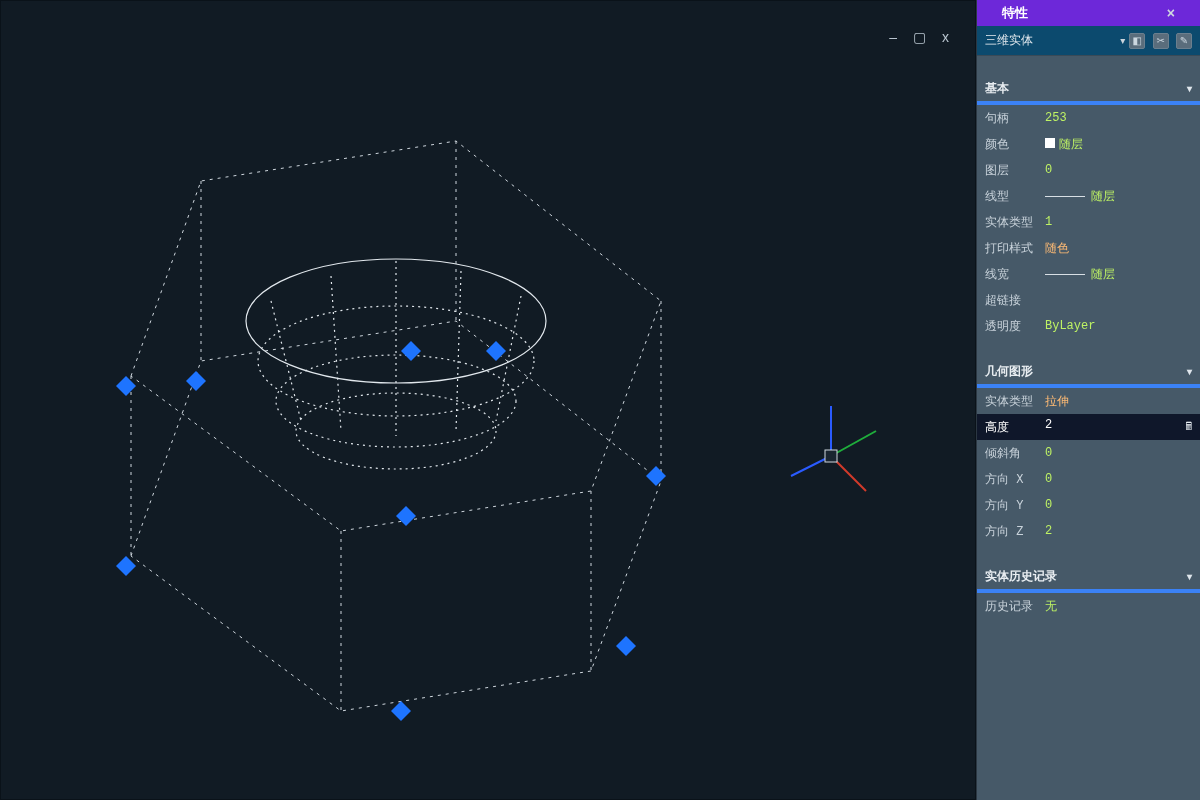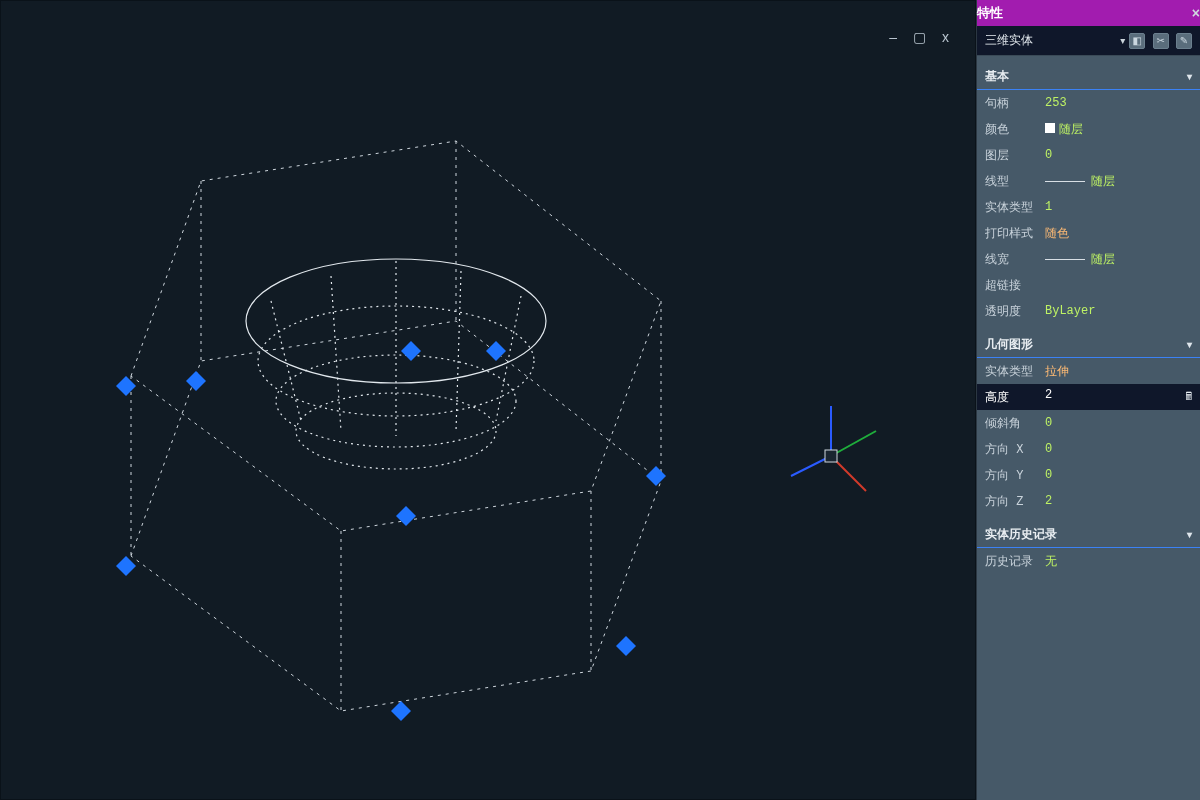--- a/index.html
+++ b/index.html
@@ -26,44 +26,44 @@
   .panel {
     width: 224px; height: 100%;
     background: #465968;
     color: #d7dee4;
     font-size: 12px;
     display: flex; flex-direction: column;
     border-left: 1px solid #2b3742;
   }
   .panel-header {
     height: 26px; display:flex; align-items:center;
-    padding: 0 0; background:#a21caf; color:#fff;
+    padding: 0 25px; background:#6d28d9; color:#fff;
     font-weight: bold; font-size: 13px;
     justify-content: space-between;
   }
   .panel-header .close { font-size: 14px; cursor:pointer; color:#cfd8df; }
   .obj-row {
     height: 30px; display:flex; align-items:center; padding:0 8px;
-    background:#0f172a; border-bottom:1px solid #3a4a57;
+    background:#0c4a6e; border-bottom:1px solid #3a4a57;
   }
   .obj-row .sel {
     flex:1; display:flex; align-items:center; color:#e3e9ee;
   }
   .obj-row .sel .chev { margin-left:auto; color:#cbd4dc; font-size:10px; }
   .obj-row .icons span {
     display:inline-block; width:16px; height:16px; margin-left:4px;
     background:#5a6d7c; border:1px solid #6b7f8e; border-radius:2px;
     text-align:center; line-height:14px; font-size:10px; color:#cbd7e0;
     cursor:pointer;
   }
   .section-title {
     display:flex; align-items:center; justify-content:space-between;
-    padding: 4px 8px; margin-top:8px;
+    padding: 4px 8px; margin-top:20px;
     color:#e8edf1; font-size:12px; font-weight:bold;
-    border-bottom:1px solid #3b82f6;
+    border-bottom:4px solid #3b82f6;
   }
   .section-title .chev { color:#dfe6ec; font-size:10px; }
   .prop-row {
     display:flex; align-items:center;
     height:26px; padding:0 8px;
     color:#c9d3db;
     font-family:Liberation Mono, monospace;
   }
   .prop-row .k { width: 60px; flex-shrink:0; }
   .prop-row .v { flex:1; color:#bef264; }

